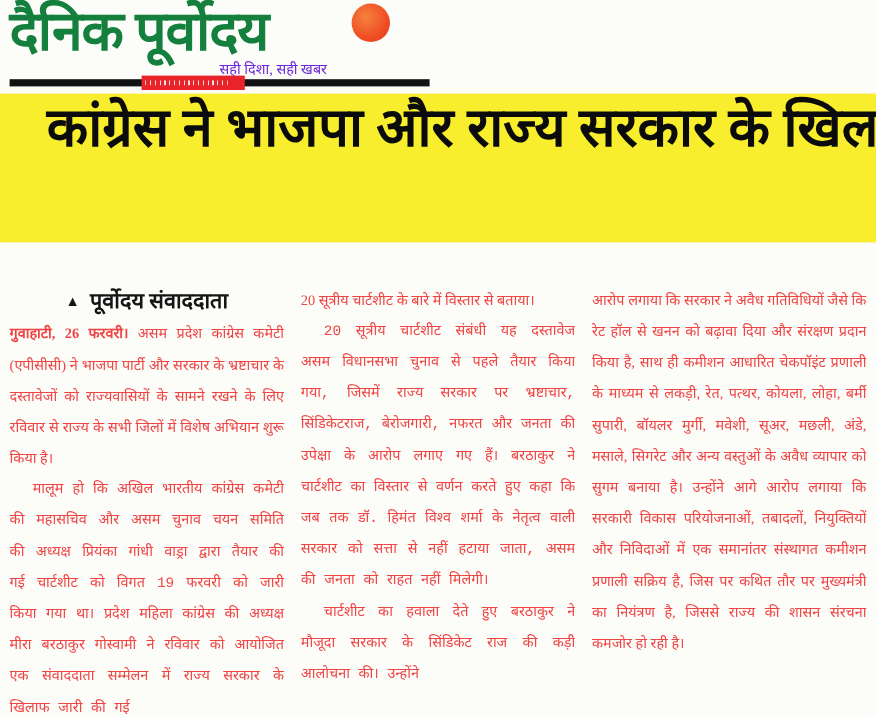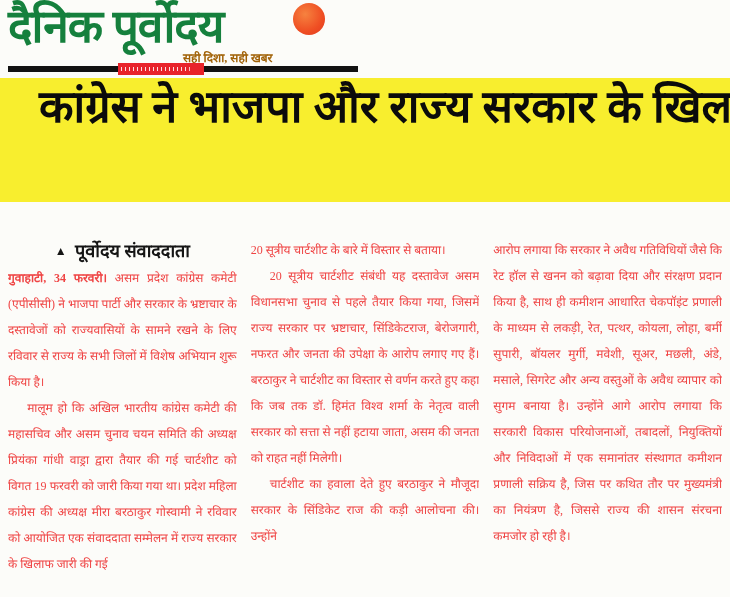--- a/index.html
+++ b/index.html
@@ -18,21 +18,21 @@
     color:#15803d; line-height:1.1; white-space:nowrap;
     font-family:"Liberation Serif","DejaVu Serif",serif;
   }
   .logo-circle {
     position:absolute; left:293px; top:3px; z-index:1;
     width:32px; height:32px; border-radius:50%;
     background:radial-gradient(circle at 38% 35%, #f6823f 0%, #ef4e23 60%, #e03a20 100%);
   }
   .tagline {
     position:absolute; left:183px; top:49px; z-index:2;
-    color:#a16207; font-weight:bold; font-size:12px; white-space:nowrap;
+    color:#6d28d9; font-weight:normal; font-size:12px; white-space:nowrap;
   }
   .masthead-rule {
     position:absolute; left:8px; top:66px;
     width:350px; height:6px; background:#121212;
   }
   .masthead-rule-label {
     position:absolute; left:118px; top:63px; z-index:3;
     width:86px; height:12px; background:#e8232a;
     background-image:repeating-linear-gradient(90deg, rgba(255,255,255,.85) 0 1px, rgba(255,255,255,0) 1px 4px);
     background-size:80% 4px; background-position:3px 4px; background-repeat:no-repeat;
@@ -51,21 +51,21 @@
   
   .article {
     position:absolute; left:8px; top:205px; width:714px; height:390px;
     display:flex; gap:14px;
   }
   .col { flex:1 1 0; overflow:hidden;margin-top:32px; }
   .col p {
     margin:0; text-align:justify;
     font-size:12px; line-height:26px; color:#ef4444;
   }
-  .col p.indent { text-indent:1.6em; }
+  .col p.indent { text-indent:1.6em;font-family:Liberation Mono, monospace; }
   .byline {
     text-align:center; font-weight:bold; font-size:18px;
     line-height:28px; white-space:nowrap;
   }
   .byline .tri { font-size:12px; vertical-align:2px; margin-right:4px; }
   .dateline { font-weight:bold; }
 </style>
 </head>
 <body>
 
@@ -82,21 +82,21 @@
 </div>
 
 <div class="article">
 
   <div class="col">
     <div class="byline">
       <span class="tri">▲</span>
       <span>पूर्वोदय संवाददाता</span>
     </div>
     <p>
-      <span class="dateline">गुवाहाटी, 34 फरवरी।</span><span> असम प्रदेश कांग्रेस कमेटी (एपीसीसी) ने भाजपा पार्टी और सरकार के भ्रष्टाचार के दस्तावेजों को राज्यवासियों के सामने रखने के लिए रविवार से राज्य के सभी जिलों में विशेष अभियान शुरू किया है।</span>
+      <span class="dateline">गुवाहाटी, 26 फरवरी।</span><span> असम प्रदेश कांग्रेस कमेटी (एपीसीसी) ने भाजपा पार्टी और सरकार के भ्रष्टाचार के दस्तावेजों को राज्यवासियों के सामने रखने के लिए रविवार से राज्य के सभी जिलों में विशेष अभियान शुरू किया है।</span>
     </p>
     <p class="indent">मालूम हो कि अखिल भारतीय कांग्रेस कमेटी की महासचिव और असम चुनाव चयन समिति की अध्यक्ष प्रियंका गांधी वाड्रा द्वारा तैयार की गई चार्टशीट को विगत 19 फरवरी को जारी किया गया था। प्रदेश महिला कांग्रेस की अध्यक्ष मीरा बरठाकुर गोस्वामी ने रविवार को आयोजित एक संवाददाता सम्मेलन में राज्य सरकार के खिलाफ जारी की गई</p>
   </div>
 
   <div class="col">
     <p>20 सूत्रीय चार्टशीट के बारे में विस्तार से बताया।</p>
     <p class="indent">20 सूत्रीय चार्टशीट संबंधी यह दस्तावेज असम विधानसभा चुनाव से पहले तैयार किया गया, जिसमें राज्य सरकार पर भ्रष्टाचार, सिंडिकेटराज, बेरोजगारी, नफरत और जनता की उपेक्षा के आरोप लगाए गए हैं। बरठाकुर ने चार्टशीट का विस्तार से वर्णन करते हुए कहा कि जब तक डॉ. हिमंत विश्व शर्मा के नेतृत्व वाली सरकार को सत्ता से नहीं हटाया जाता, असम की जनता को राहत नहीं मिलेगी।</p>
     <p class="indent">चार्टशीट का हवाला देते हुए बरठाकुर ने मौजूदा सरकार के सिंडिकेट राज की कड़ी आलोचना की। उन्होंने</p>
   </div>
 

